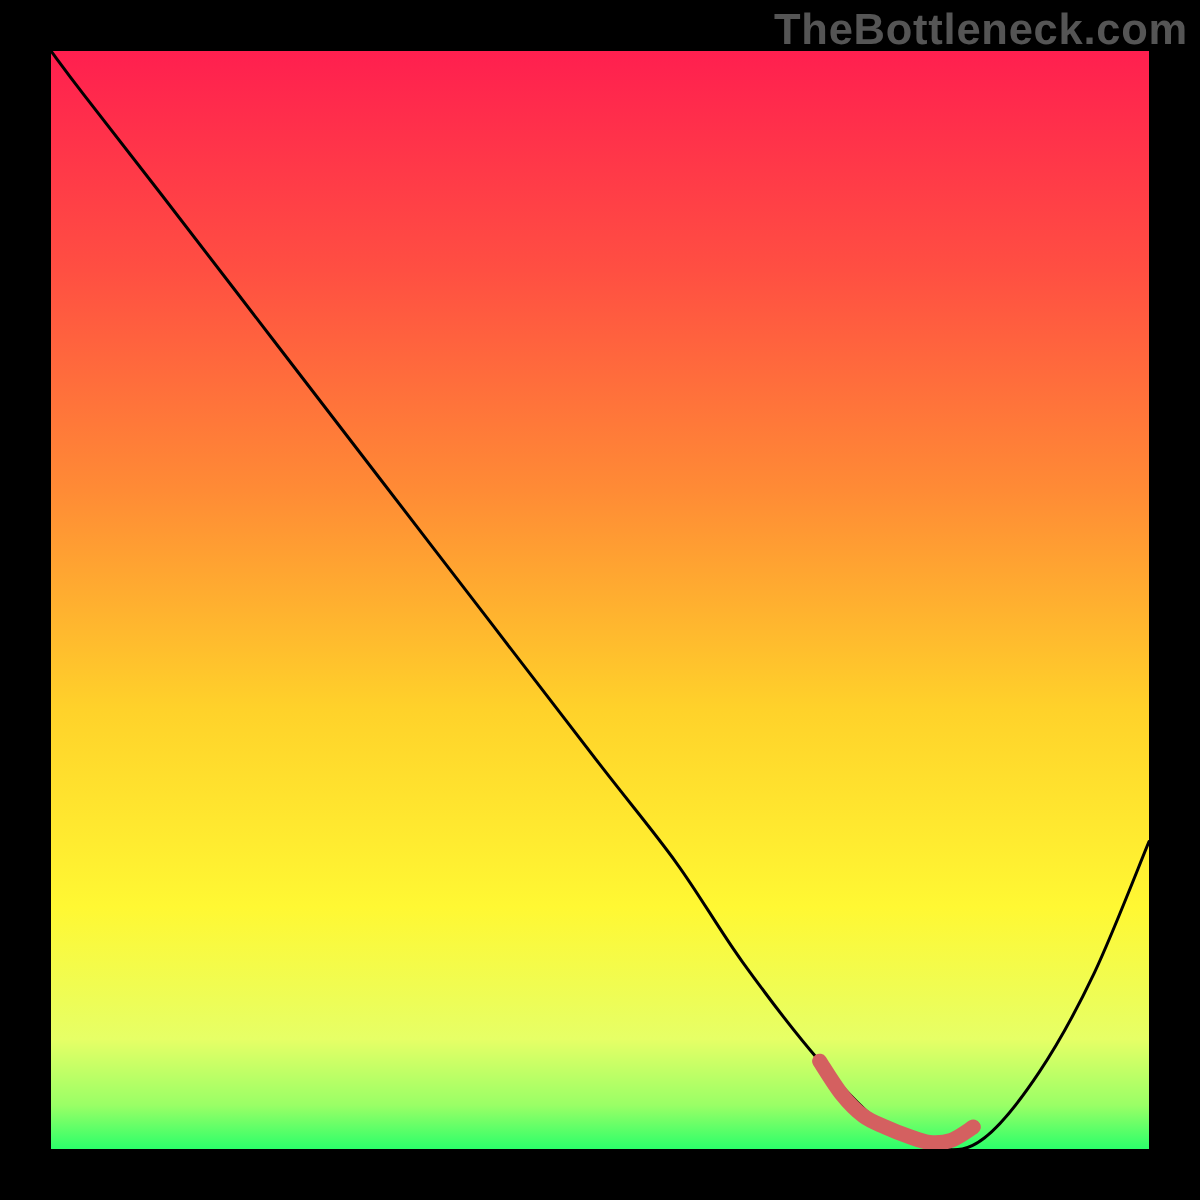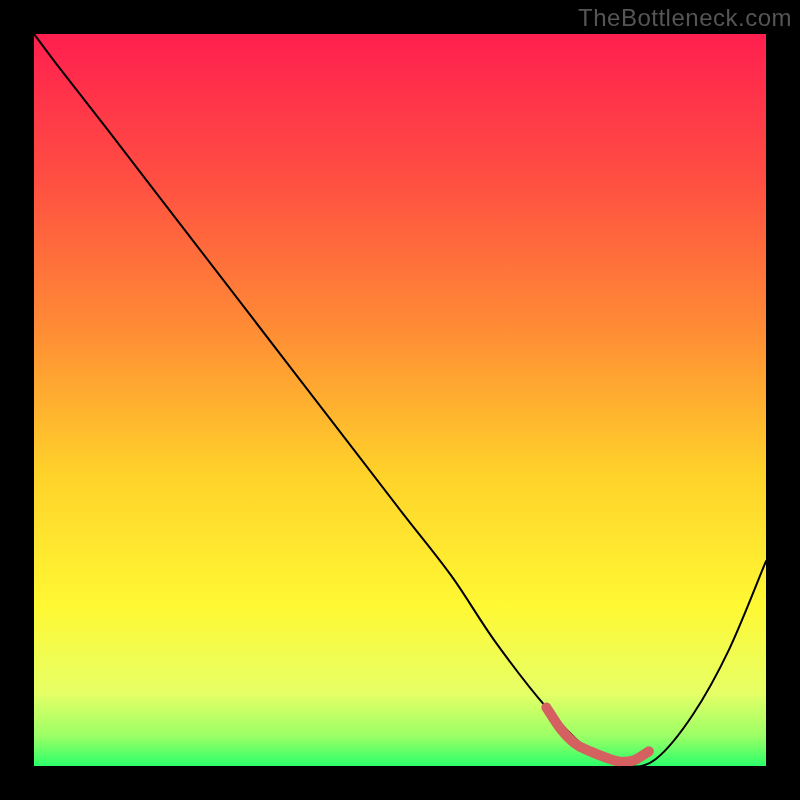--- a/index.html
+++ b/index.html
@@ -15,22 +15,22 @@
     position: relative;
     width: 800px;
     height: 800px;
     background: #000;
   }
   .watermark {
     position: absolute;
     top: 4px;
     right: 8px;
     color: #555;
-    font-size: 24px;
-    font-weight: 400;
+    font-size: 29px;
+    font-weight: 700;
     letter-spacing: 0.5px;
     z-index: 5;
   }
   .plot-area {
     
     position: absolute;
     left: 34px;
     top: 34px;
     width: 732px;   
     height: 732px;

